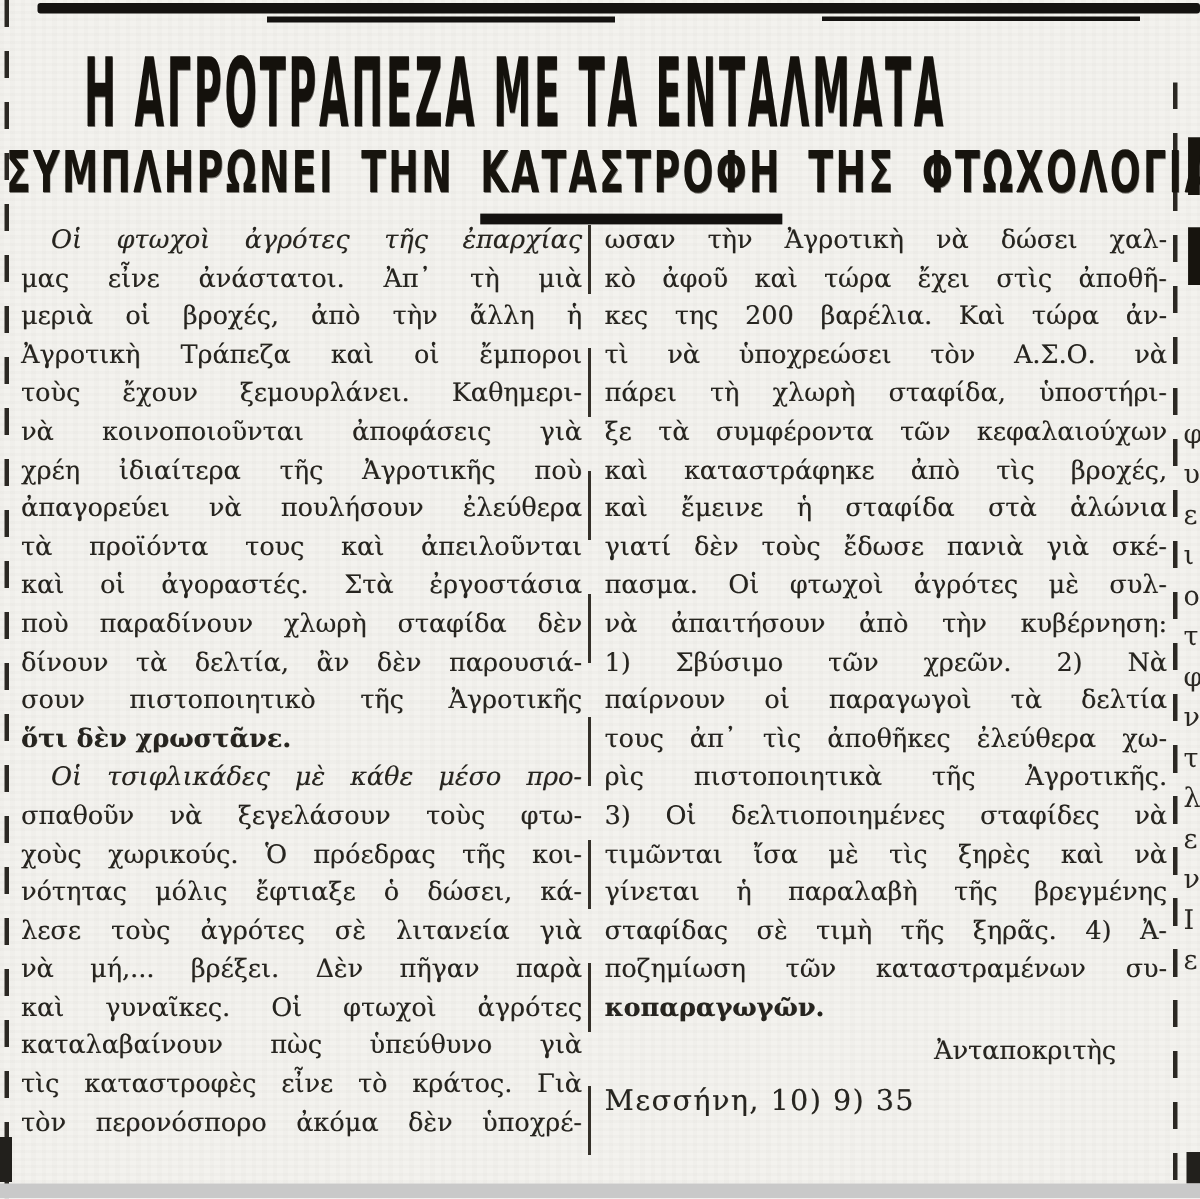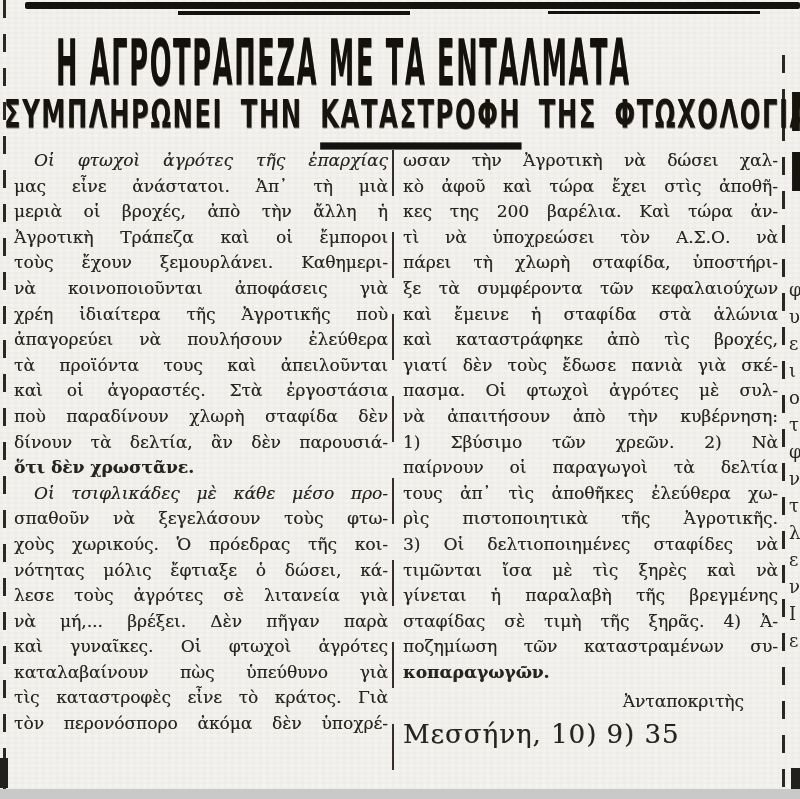--- a/index.html
+++ b/index.html
@@ -37,21 +37,21 @@
   .col{
     font-size:17px; line-height:25.6px;
     text-shadow:0.3px 0.3px 0.4px rgba(35,30,24,0.45);
   }
   .col-left{left:14px; top:148px; width:374px;}
   .col-right{left:403px; top:148px; width:375px;}
   .tl{text-align:justify; text-align-last:justify;}
   .last-line{text-align:left; text-align-last:left;font-weight:bold;}
   .indent-first > .tl:first-child{text-indent:20px;font-style:italic;}
   .byline{text-align:right; padding-right:34px; margin-top:4px;}
-  .dateline{margin-top:7px; font-size:26px; letter-spacing:1px;}
+  .dateline{margin-top:7px; font-size:19px; letter-spacing:1px;}
   
   .edge-strip{left:787px; top:0; width:13px; height:799px; overflow:hidden;}
   .edge-big{
     position:absolute; left:1px; white-space:nowrap;
     font-family:"DejaVu Sans", sans-serif; font-weight:bold; font-size:44px;
     transform:scaleY(1.2); transform-origin:top left; color:#17140e;
   }
   .edge-small{position:absolute; left:2px; top:276px; font-size:18px; line-height:27px; color:#2b2823;}
   .edge-small div{height:27px;}
   .bottom-strip{left:0; top:789px; width:800px; height:10px; background:#c9c9c9;}
@@ -81,20 +81,21 @@
         <div class="tl">μεριὰ οἱ βροχές, ἀπὸ τὴν ἄλλη ἡ</div>
         <div class="tl">Ἀγροτικὴ Τράπεζα καὶ οἱ ἔμποροι</div>
         <div class="tl">τοὺς ἔχουν ξεμουρλάνει. Καθημερι-</div>
         <div class="tl">νὰ κοινοποιοῦνται ἀποφάσεις γιὰ</div>
         <div class="tl">χρέη ἰδιαίτερα τῆς Ἀγροτικῆς ποὺ</div>
         <div class="tl">ἀπαγορεύει νὰ πουλήσουν ἐλεύθερα</div>
         <div class="tl">τὰ προϊόντα τους καὶ ἀπειλοῦνται</div>
         <div class="tl">καὶ οἱ ἀγοραστές. Στὰ ἐργοστάσια</div>
         <div class="tl">ποὺ παραδίνουν χλωρὴ σταφίδα δὲν</div>
         <div class="tl">δίνουν τὰ δελτία, ἂν δὲν παρουσιά-</div>
+        <div class="tl">σουν πιστοποιητικὸ τῆς Ἀγροτικῆς</div>
       </div>
     <div class="tl last-line">ὅτι δὲν χρωστᾶνε.</div>
     <div class="indent-first">
         <div class="tl">Οἱ τσιφλικάδες μὲ κάθε μέσο προ-</div>
         <div class="tl">σπαθοῦν νὰ ξεγελάσουν τοὺς φτω-</div>
         <div class="tl">χοὺς χωρικούς. Ὁ πρόεδρας τῆς κοι-</div>
         <div class="tl">νότητας μόλις ἔφτιαξε ὁ δώσει, κά-</div>
         <div class="tl">λεσε τοὺς ἀγρότες σὲ λιτανεία γιὰ</div>
         <div class="tl">νὰ μή,... βρέξει. Δὲν πῆγαν παρὰ</div>
         <div class="tl">καὶ γυναῖκες. Οἱ φτωχοὶ ἀγρότες</div>
@@ -105,22 +106,22 @@
   </div>
 
   <div class="abs col col-right">
     <div>
         <div class="tl">ωσαν τὴν Ἀγροτικὴ νὰ δώσει χαλ-</div>
         <div class="tl">κὸ ἀφοῦ καὶ τώρα ἔχει στὶς ἀποθῆ-</div>
         <div class="tl">κες της 200 βαρέλια. Καὶ τώρα ἀν-</div>
         <div class="tl">τὶ νὰ ὑποχρεώσει τὸν Α.Σ.Ο. νὰ</div>
         <div class="tl">πάρει τὴ χλωρὴ σταφίδα, ὑποστήρι-</div>
         <div class="tl">ξε τὰ συμφέροντα τῶν κεφαλαιούχων</div>
+        <div class="tl">καὶ καταστράφηκε ἀπὸ τὶς βροχές,</div>
         <div class="tl">καὶ ἔμεινε ἡ σταφίδα στὰ ἁλώνια</div>
-        <div class="tl">καὶ καταστράφηκε ἀπὸ τὶς βροχές,</div>
         <div class="tl">γιατί δὲν τοὺς ἔδωσε πανιὰ γιὰ σκέ-</div>
         <div class="tl">πασμα. Οἱ φτωχοὶ ἀγρότες μὲ συλ-</div>
         <div class="tl">νὰ ἀπαιτήσουν ἀπὸ τὴν κυβέρνηση:</div>
         <div class="tl">1) Σβύσιμο τῶν χρεῶν. 2) Νὰ</div>
         <div class="tl">παίρνουν οἱ παραγωγοὶ τὰ δελτία</div>
         <div class="tl">τους ἀπ᾽ τὶς ἀποθῆκες ἐλεύθερα χω-</div>
         <div class="tl">ρὶς πιστοποιητικὰ τῆς Ἀγροτικῆς.</div>
         <div class="tl">3) Οἱ δελτιοποιημένες σταφίδες νὰ</div>
         <div class="tl">τιμῶνται ἴσα μὲ τὶς ξηρὲς καὶ νὰ</div>
         <div class="tl">γίνεται ἡ παραλαβὴ τῆς βρεγμένης</div>

